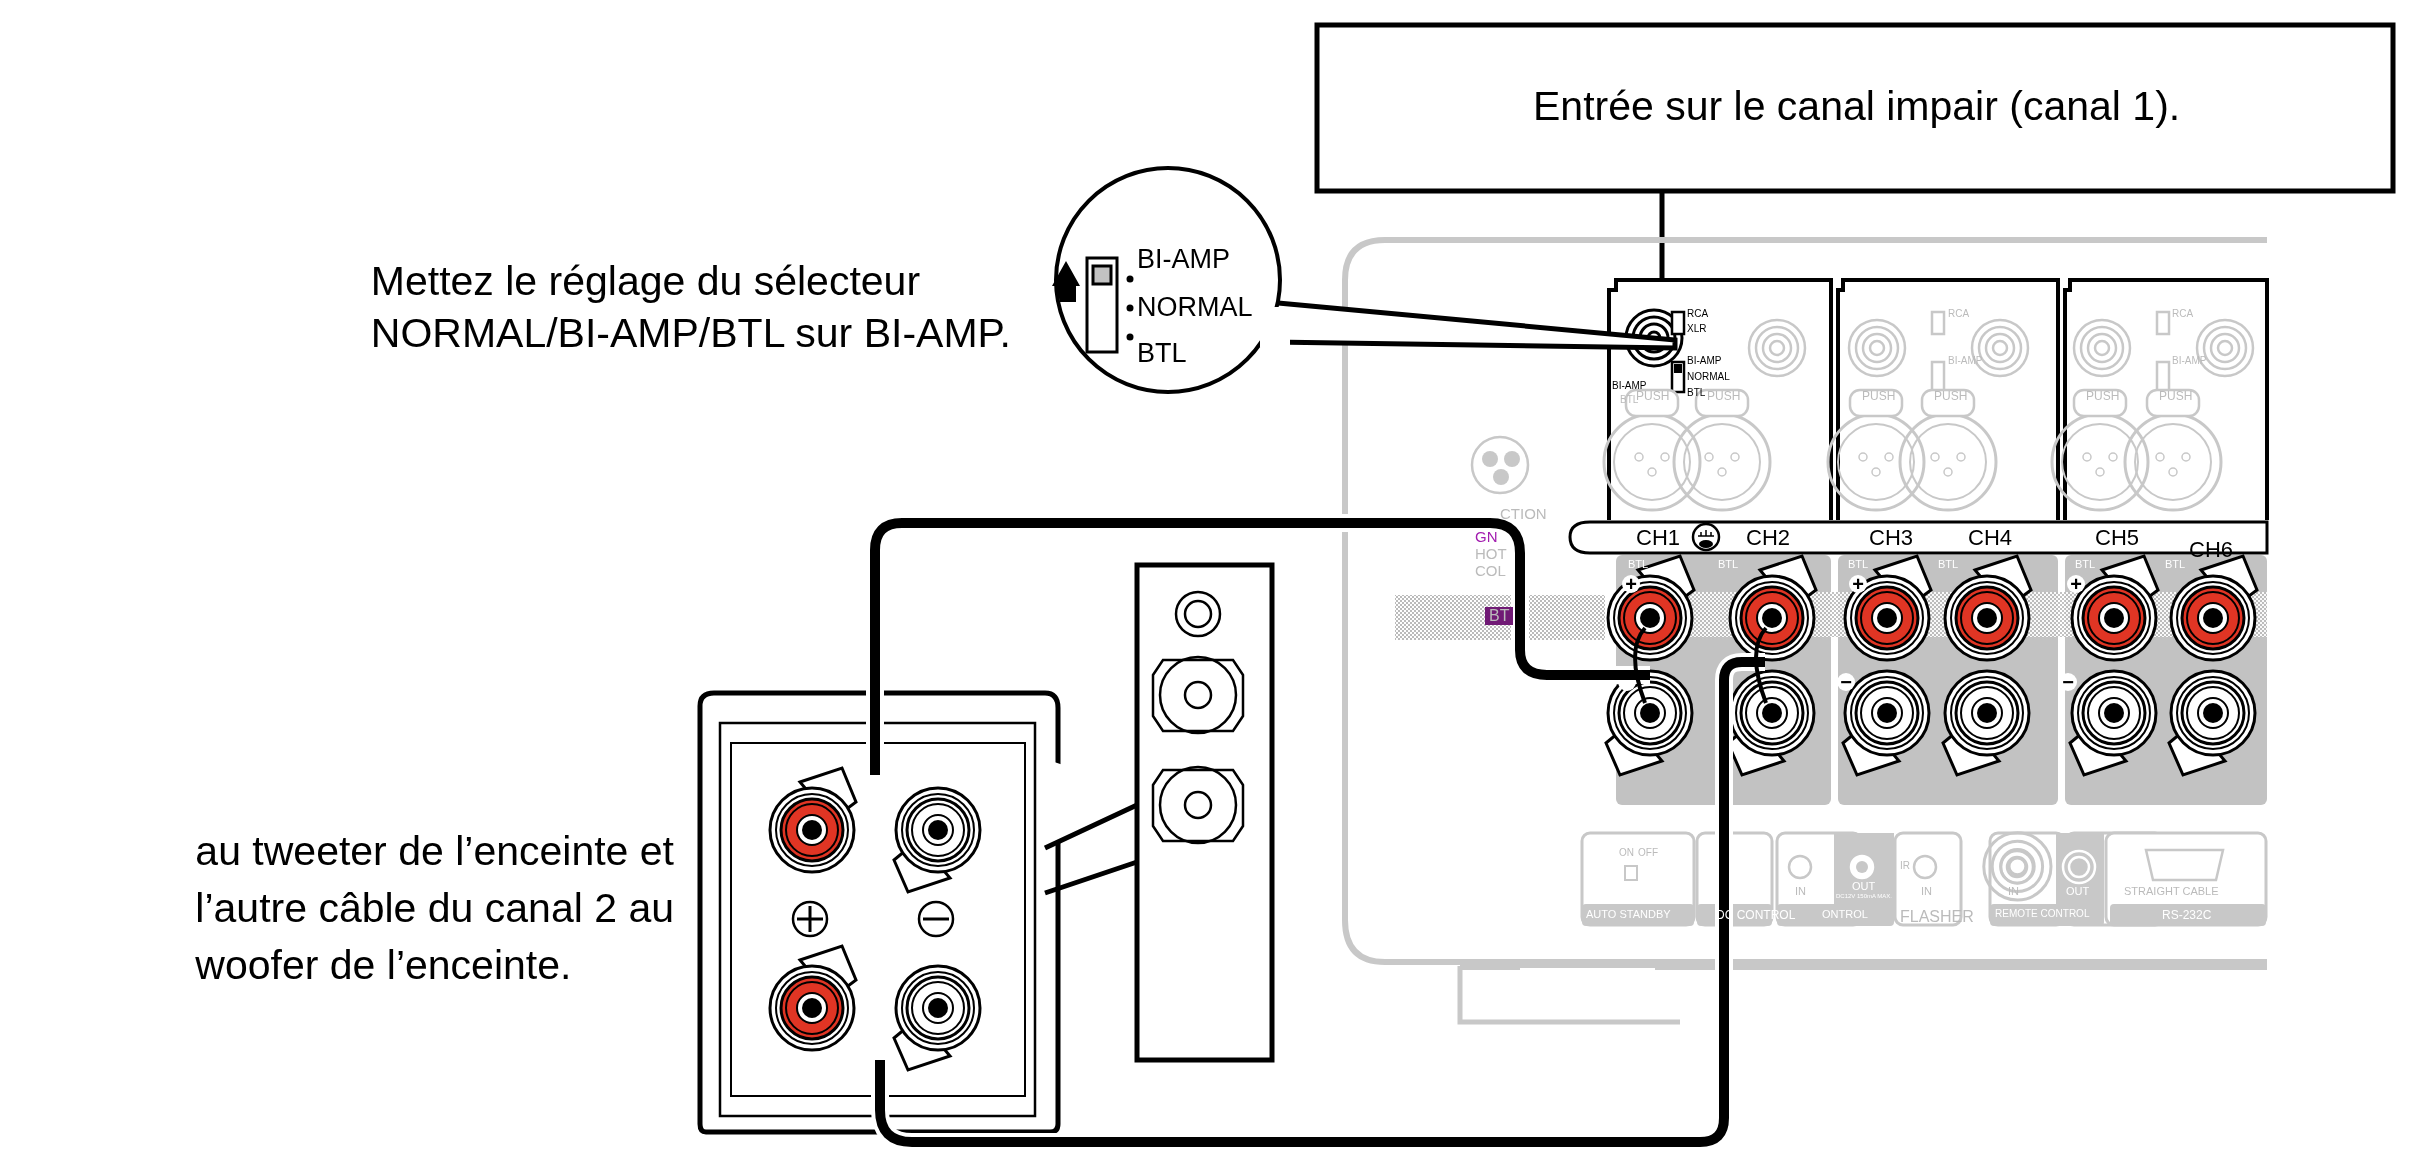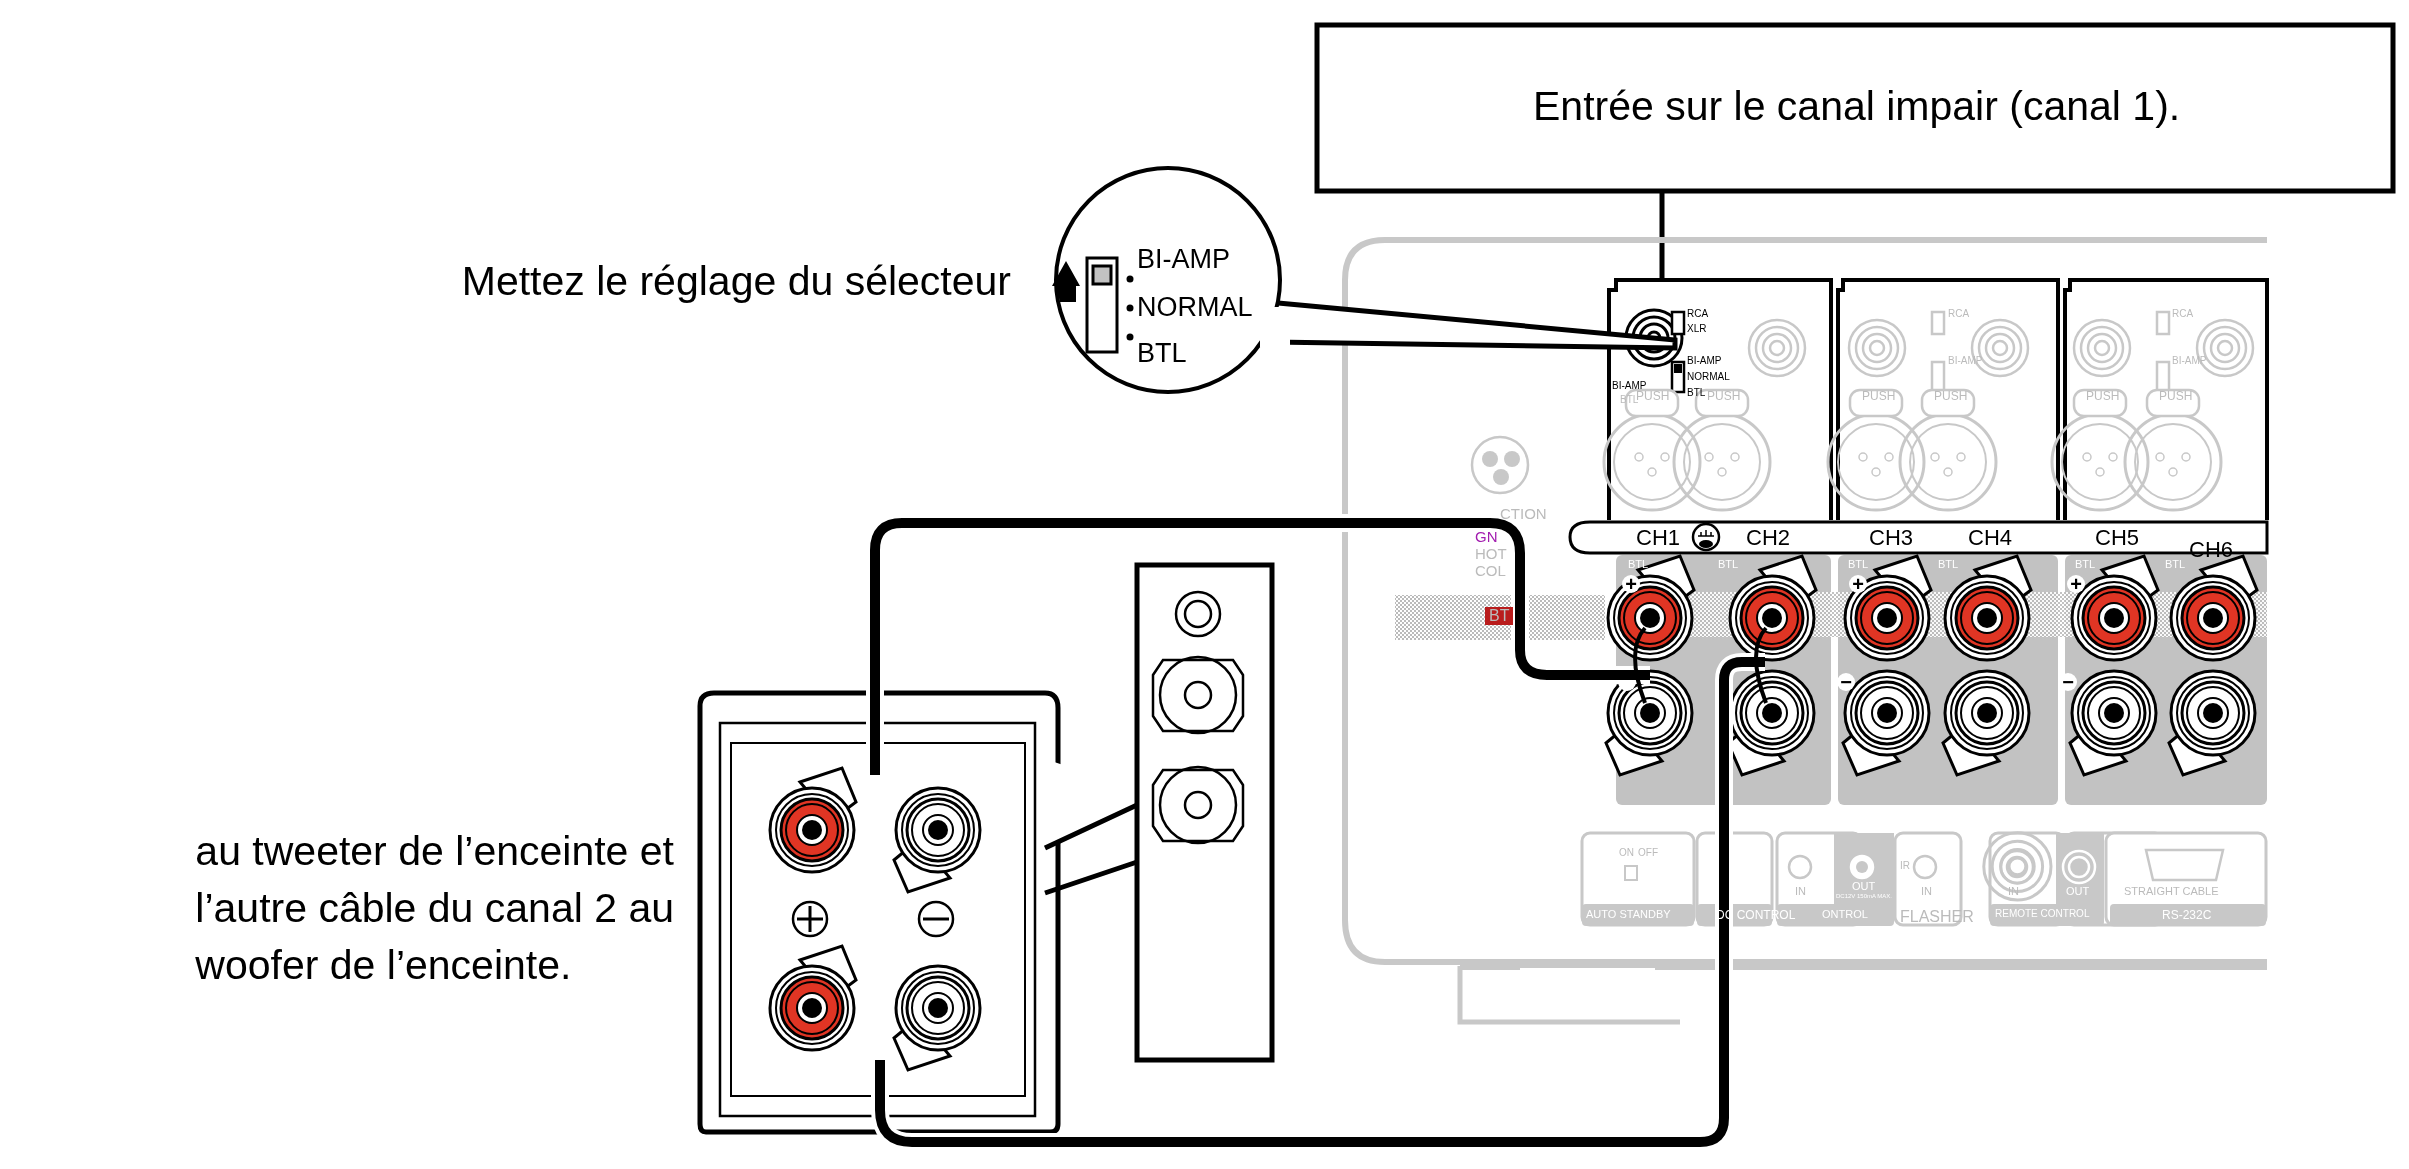--- a/index.html
+++ b/index.html
@@ -229,20 +229,21 @@
     <path d="M880,1060 L880,1110 Q880,1142 912,1142 L1700,1142 Q1724,1142 1724,1118 L1724,680 Q1724,662 1742,662 L1765,662" stroke="#000" stroke-width="10"></path>
     <path d="M1645,628 Q1625,650 1645,703" stroke="#000" stroke-width="4"></path>
     <path d="M1766,628 Q1746,650 1766,703" stroke="#000" stroke-width="4"></path>
   </g>
 </svg>
 
 <div class="txt callout-text" style="left:1533px;top:83px;">Entrée sur le canal impair (canal 1).</div>
 
 <div class="txt big" style="right:1398px;top:255px;">
   <div>Mettez le réglage du sélecteur</div>
+  <div>NORMAL/BI-AMP/BTL sur BI-AMP.</div>
 </div>
 
 <div class="txt big" style="right:1735px;top:823px;line-height:57px;">
   <div>au tweeter de l’enceinte et</div>
   <div>l’autre câble du canal 2 au</div>
   <div>woofer de l’enceinte.</div>
 </div>
 
 <div class="txt mag" style="left:1137px;top:244px;">BI-AMP</div>
 <div class="txt mag" style="left:1137px;top:292px;">NORMAL</div>
@@ -277,21 +278,21 @@
 <div class="txt" style="left:1718px;top:558px;font-size:11px;color:#fff;">BTL</div>
 <div class="txt" style="left:1848px;top:558px;font-size:11px;color:#fff;">BTL</div>
 <div class="txt" style="left:1938px;top:558px;font-size:11px;color:#fff;">BTL</div>
 <div class="txt" style="left:2075px;top:558px;font-size:11px;color:#fff;">BTL</div>
 <div class="txt" style="left:2165px;top:558px;font-size:11px;color:#fff;">BTL</div>
 
 <div class="txt" style="left:1500px;top:505px;font-size:15px;color:#bbb;">CTION</div>
 <div class="txt" style="left:1475px;top:528px;font-size:15px;color:#a21caf;">GN</div>
 <div class="txt" style="left:1475px;top:545px;font-size:15px;color:#bbb;">HOT</div>
 <div class="txt" style="left:1475px;top:562px;font-size:15px;color:#bbb;">COL</div>
-<div class="txt" style="left:1485px;top:607px;font-size:16px;color:#bbb;background:#b91c1c;padding:0 4px;">BT</div>
+<div class="txt" style="left:1485px;top:607px;font-size:16px;color:#bbb;background:#701a75;padding:0 4px;">BT</div>
 
 <div class="txt" style="left:1619px;top:847px;font-size:10px;color:#bbb;">ON</div>
 <div class="txt" style="left:1638px;top:847px;font-size:10px;color:#bbb;">OFF</div>
 <div class="txt" style="left:1586px;top:908px;font-size:11px;color:#fff;">AUTO STANDBY</div>
 <div class="txt" style="left:1822px;top:908px;font-size:11px;color:#fff;">ONTROL</div>
 <div class="txt" style="left:1795px;top:885px;font-size:11px;color:#bbb;">IN</div>
 <div class="txt" style="left:1852px;top:880px;font-size:11px;color:#fff;">OUT</div>
 <div class="txt" style="left:1836px;top:893px;font-size:6px;color:#fff;">DC12V 150mA MAX.</div>
 <div class="txt" style="left:1716px;top:908px;font-size:12px;color:#fff;">DC CONTROL</div>
 <div class="txt" style="left:1900px;top:860px;font-size:10px;color:#bbb;">IR</div>

